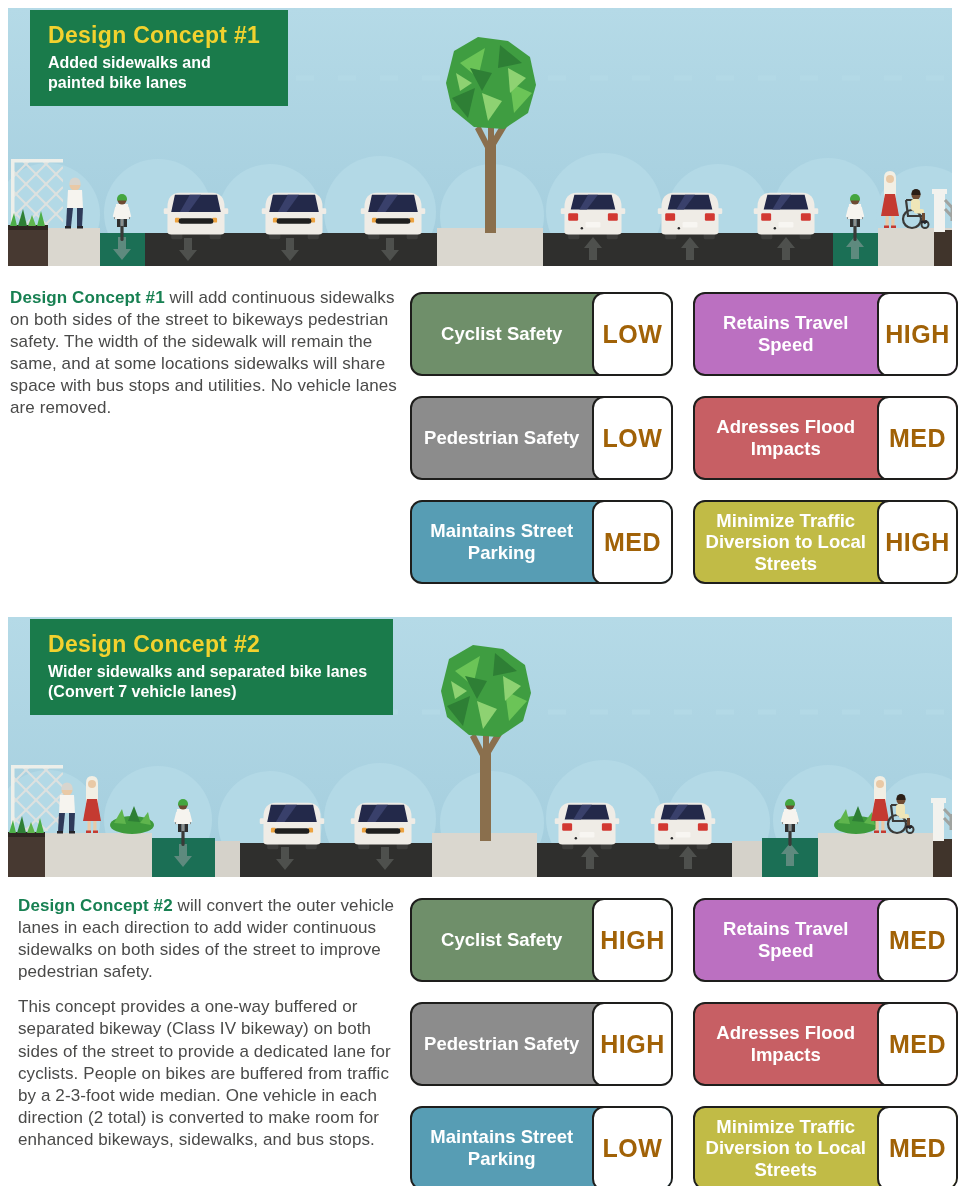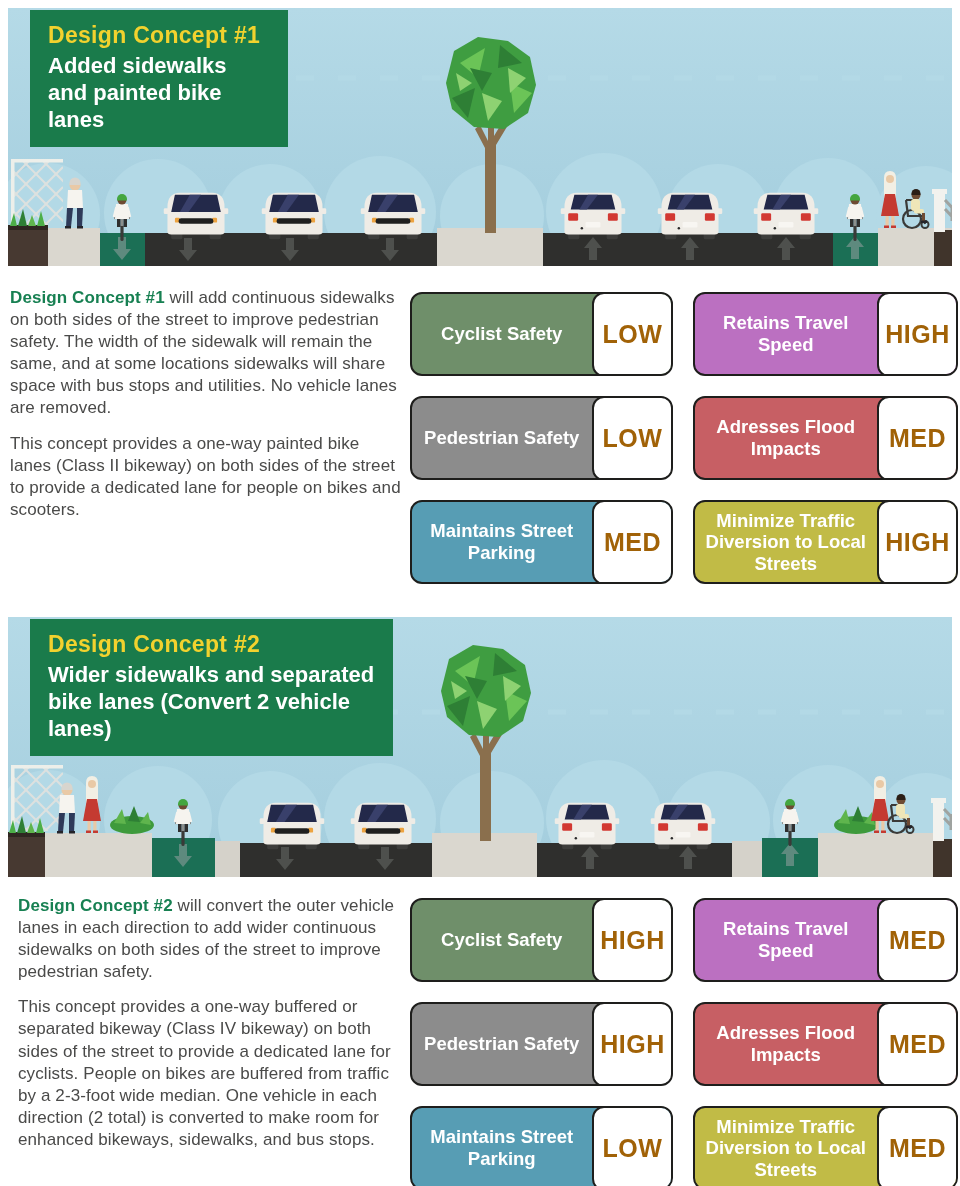--- a/index.html
+++ b/index.html
@@ -5,21 +5,21 @@
   html,body { margin:0; padding:0; background:#ffffff; }
   .page { position:relative; width:960px; height:1186px; background:#ffffff; overflow:hidden;
           font-family:"Liberation Sans", sans-serif; }
   .illus { position:absolute; left:8px; display:block; }
   #illus1 { top:8px; }
   #illus2 { top:617px; }
   .header-box { position:absolute; background:#1A7B4B; color:#fff; padding:12px 18px 14px 18px; }
   #header1 { left:30px; top:10px;  width:222px; }
   #header2 { left:30px; top:619px; width:327px; }
   .header-title { font-size:23px; font-weight:bold; color:#F2D22E; letter-spacing:.3px; }
-  .header-sub   { font-size:22px; font-weight:bold; line-height:1.22; margin-top:4px; }
+  .header-sub   { font-size:16px; font-weight:bold; line-height:1.22; margin-top:4px; }
 
   .desc { position:absolute; width:394px; color:#4A4A49; font-size:17px; line-height:1.3; letter-spacing:.1px; }
   #desc1 { left:10px; top:287px; }
   #desc2 { left:18px; top:895px; }
   .desc p { margin:0 0 13px 0; }
   .desc strong { color:#178052; }
 
   .badges { position:absolute; width:540px; display:grid; grid-template-columns:263px 265px; gap:20px; }
   #badges1 { left:410px; top:292px; }
   #badges2 { left:410px; top:898px; }
@@ -211,22 +211,21 @@
     <use href="#wheelchair" transform="translate(908,220)"></use>
     <use href="#railing" transform="translate(926,184)"></use>
   </svg>
 
   <div id="header1" class="header-box" style="background: rgb(26, 123, 75);">
     <div class="header-title">Design Concept #1</div>
     <div class="header-sub">Added sidewalks and painted bike lanes</div>
   </div>
 
   <div id="desc1" class="desc">
-    <p><strong>Design Concept #1</strong><span> will add continuous sidewalks on both sides of the street to improve pedestrian safety. The width of the sidewalk will remain the same, and at some locations sidewalks will share space with bus stops and utilities. No vehicle lanes are removed.</span></p>
-    <p><span>This concept provides a one-way painted bike lanes (Class II bikeway) on both sides of the street to provide a dedicated lane for people on bikes and scooters.</span></p>
+    <p><strong>Design Concept #1</strong><span> will add continuous sidewalks on both sides of the street to bikeways pedestrian safety. The width of the sidewalk will remain the same, and at some locations sidewalks will share space with bus stops and utilities. No vehicle lanes are removed.</span></p>
   </div>
 
   <div id="badges1" class="badges">
     <div class="badge" style="background: rgb(111, 143, 106);">
       <div class="badge-label">Cyclist Safety</div>
       <div class="badge-rating">LOW</div>
     </div>
     <div class="badge" style="background: rgb(187, 112, 193);">
       <div class="badge-label">Retains Travel Speed</div>
       <div class="badge-rating">HIGH</div>
@@ -313,21 +312,21 @@
     <use href="#cyclist" transform="translate(175,229)"></use>
     <use href="#cyclist" transform="translate(782,229)"></use>
     <use href="#bush" transform="translate(848,216)"></use>
     <use href="#p-woman" transform="translate(872,216)"></use>
     <use href="#wheelchair" transform="translate(893,216)"></use>
     <use href="#railing" transform="translate(925,184)"></use>
   </svg>
 
   <div id="header2" class="header-box" style="background: rgb(26, 123, 75);">
     <div class="header-title">Design Concept #2</div>
-    <div class="header-sub">Wider sidewalks and separated bike lanes (Convert 2 vehicle lanes)</div>
+    <div class="header-sub">Wider sidewalks and separated bike lanes (Convert 7 vehicle lanes)</div>
   </div>
 
   <div id="desc2" class="desc">
     <p><strong>Design Concept #2</strong><span> will convert the outer vehicle lanes in each direction to add wider continuous sidewalks on both sides of the street to improve pedestrian safety.</span></p>
     <p><span>This concept provides a one-way buffered or separated bikeway (Class IV bikeway) on both sides of the street to provide a dedicated lane for cyclists. People on bikes are buffered from traffic by a 2-3-foot wide median. One vehicle in each direction (2 total) is converted to make room for enhanced bikeways, sidewalks, and bus stops.</span></p>
   </div>
 
   <div id="badges2" class="badges">
     <div class="badge" style="background: rgb(111, 143, 106);">
       <div class="badge-label">Cyclist Safety</div>

